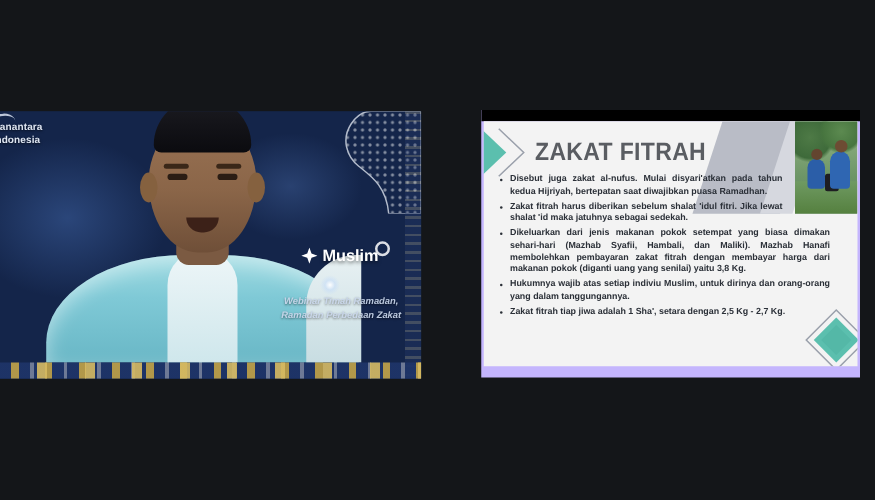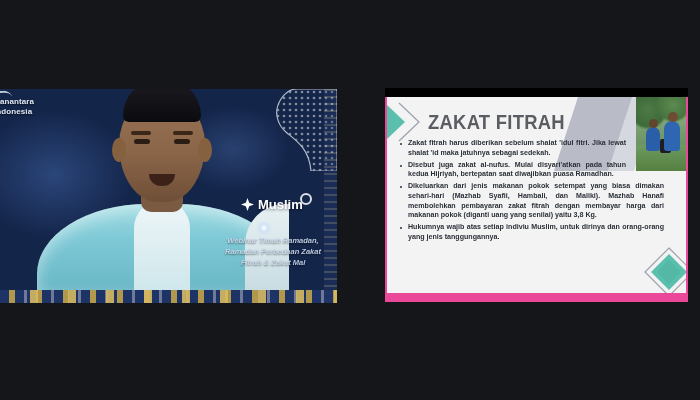--- a/index.html
+++ b/index.html
@@ -186,21 +186,21 @@
     font-size:7.5px; line-height:11px;
     text-shadow:0 1px 2px rgba(0,0,0,.55);
     opacity:.92;
   }
 
   
   .slide-panel {
     position:absolute;
     left:385px; top:88px;
     width:303px; height:214px;
-    background:#ec4899;
+    background:#c4b5fd;
     overflow:hidden;
   }
   .slide-topbar { height:9px; background:#000; }
   .slide-body {
     position:absolute;
     left:2px; right:2px; top:9px; bottom:9px;
     background:#f3f3f3;
     overflow:hidden;
   }
   
@@ -352,21 +352,20 @@
         </svg>
       </span>
       <span>Muslim</span>
     </div>
     <div class="timah-ring"></div>
     <div class="sparkle"></div>
 
     <div class="webinar-cap">
       <div>Webinar Timah Ramadan,</div>
       <div>Ramadan Perbedaan Zakat</div>
-      <div>Fitrah &amp; Zakat Mal</div>
     </div>
 
     <div class="strip-right"></div>
     <div class="strip-bottom"></div>
   </div>
 
   <div class="slide-panel">
     <div class="slide-topbar"></div>
 
     <div class="slide-body">
@@ -387,24 +386,25 @@
       <div class="chev">
         <svg width="42" height="42" viewBox="0 0 42 42">
           <path d="M2 2 L22 21 L2 40 Z" fill="#5bbfae"></path>
           <path d="M16 2 L36 21 L16 40" fill="none" stroke="#9aa0ab" stroke-width="1.2"></path>
         </svg>
       </div>
 
       <div class="slide-title">ZAKAT FITRAH</div>
 
       <div class="bullets">
+        <div class="bullet narrow">Disebut juga zakat al-nufus. Mulai disyari'atkan pada tahun kedua Hijriyah, bertepatan saat diwajibkan puasa Ramadhan.</div>
         <div class="bullet narrow">Zakat fitrah harus diberikan sebelum shalat 'idul fitri. Jika lewat shalat 'id maka jatuhnya sebagai sedekah.</div>
-        <div class="bullet narrow">Disebut juga zakat al-nufus. Mulai disyari'atkan pada tahun kedua Hijriyah, bertepatan saat diwajibkan puasa Ramadhan.</div>
         <div class="bullet narrow2">Dikeluarkan dari jenis makanan pokok setempat yang biasa dimakan sehari-hari (Mazhab Syafii, Hambali, dan Maliki). Mazhab Hanafi membolehkan pembayaran zakat fitrah dengan membayar harga dari makanan pokok (diganti uang yang senilai) yaitu 3,8 Kg.</div>
-        <div class="bullet narrow2">Hukumnya wajib atas setiap indiviu Muslim, untuk dirinya dan orang-orang yang jenis tanggungannya.</div>
+        <div class="bullet narrow2">Hukumnya wajib atas setiap indiviu Muslim, untuk dirinya dan orang-orang yang dalam tanggungannya.</div>
+        <div class="bullet narrow2">Zakat fitrah tiap jiwa adalah 1 Sha', setara dengan 2,5 Kg - 2,7 Kg.</div>
       </div>
 
       <div class="diamond">
         <svg width="54" height="54" viewBox="0 0 54 54">
           <path d="M27 3 L51 27 L27 51 L3 27 Z" fill="none" stroke="#9aa0ab" stroke-width="1.2"></path>
           <path d="M27 9 L45 27 L27 45 L9 27 Z" fill="#5bbfae"></path>
           <path d="M27 15 L39 27 L27 39 L15 27 Z" fill="#4fb3a2" opacity=".55"></path>
         </svg>
       </div>
 

